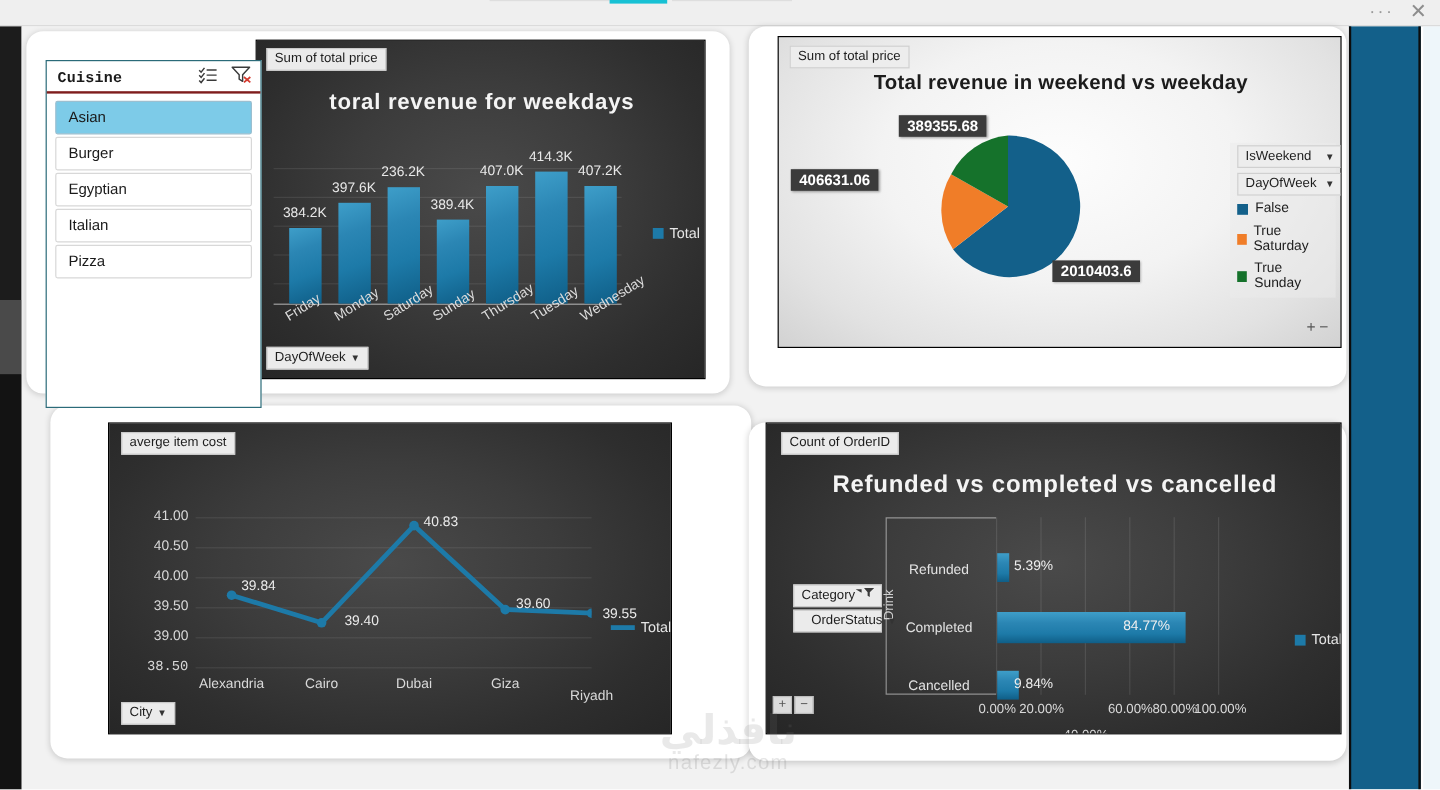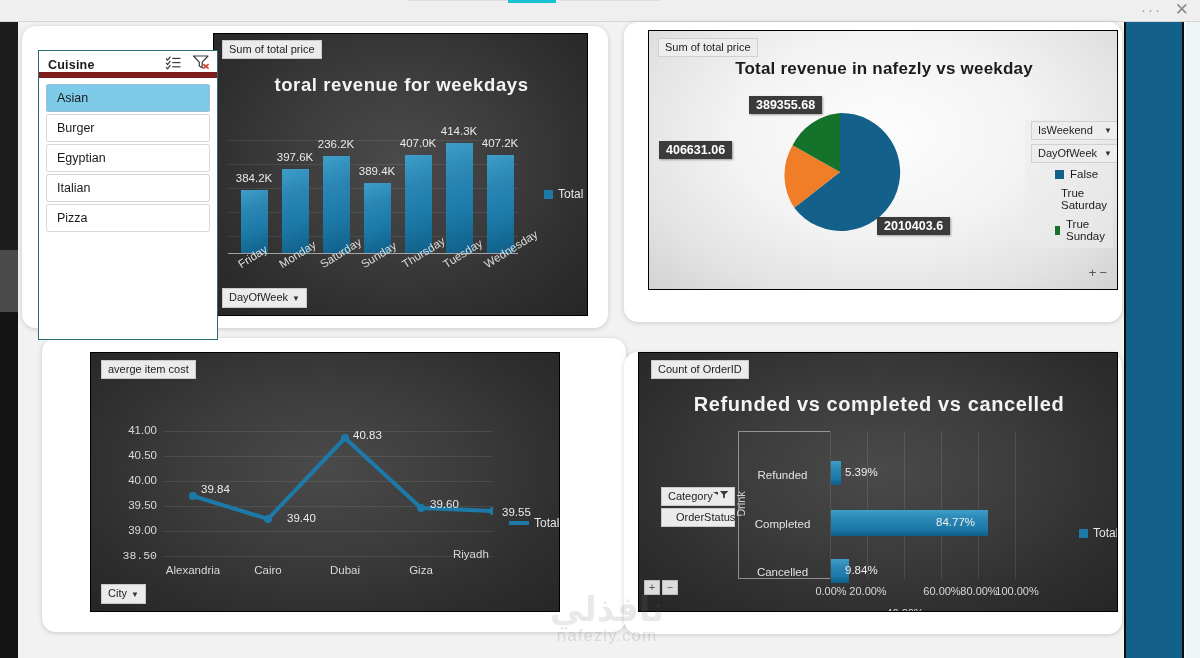--- a/index.html
+++ b/index.html
@@ -86,22 +86,23 @@
 
   
   .slicer {
     position: absolute; left: 20px; top: 28px; width: 180px; height: 290px;
     background: #ffffff;
     border: 1px solid #2b6b79;
     z-index: 6;
   }
   .slicer-head {
     position: relative; height: 27px;
-    border-bottom: 6px solid #7f1d1d;
+    border-bottom: 2px solid #7f1d1d;
     padding: 4px 8px 0 9px;
+    font-family: Liberation Mono, monospace;
   }
   .slicer-title {
     font-size: 12.5px; font-weight: bold; color: #1a1a1a;
     letter-spacing: .2px;
   }
   .slicer-icons {
     position: absolute; right: 6px; top: 3px; display: flex; gap: 10px;
     align-items: center;
   }
   .icon-btn { cursor: pointer; line-height: 0; }
@@ -175,21 +176,21 @@
   
   .pie-wrap { position: absolute; }
   .pie-callout {
     position: absolute; background: #3b3b3b; color: #fff;
     font-size: 12.5px; font-weight: bold; padding: 2px 7px;
     white-space: nowrap;
     box-shadow: 1px 1px 2px rgba(0,0,0,.35);
   }
   .pie-legend { position: absolute; background: rgba(235,235,235,0.55); padding: 4px 8px 6px 6px; }
   .pie-legend-row { display: flex; align-items: center; gap: 6px; font-size: 11.5px;
-    color: #1d1d1d; margin-top: 7px; margin-left: 24px; }
+    color: #1d1d1d; margin-top: 7px; }
   .zoom-ctl { position: absolute; display: flex; gap: 3px; }
   .zoom-ctl span { font-size: 13px; color: #555; cursor: pointer; line-height: 12px; }
 
   
   .ax-label { position: absolute; color: #d9d9d9; font-size: 11.5px; white-space: nowrap; }
   .pt-label { position: absolute; color: #ececec; font-size: 11.5px; white-space: nowrap; }
 
   
   .hbar {
     position: absolute;
@@ -334,21 +335,21 @@
 
       <div class="field-btn" style="left:8px; bottom:7px;">
         <span>DayOfWeek</span><span class="caret">▼</span>
       </div>
     </div>
 
     <div class="chart chart-light" style="left:630px; top:8px; width:470px; height:260px;">
 
       <div class="field-btn plain" style="left:9px; top:7px;">Sum of total price</div>
 
-      <div class="chart-title-light" style="left:0; top:28px; width:470px; font-size:17px;">Total revenue in nafezly vs weekday</div>
+      <div class="chart-title-light" style="left:0; top:28px; width:470px; font-size:17px;">Total revenue in weekend vs weekday</div>
 
       <div class="pie-wrap" style="left:130px; top:80px;">
         <svg width="122" height="122" viewBox="0 0 122 122">
 
           <path d="M61 61 L61 2 A59 59 0 1 1 15.2 96.7 Z" fill="#13608a"></path>
 
           <path d="M61 61 L15.2 96.7 A59 59 0 0 1 13.6 34.3 Z" fill="#f07d28"></path>
 
           <path d="M61 61 L13.6 34.3 A59 59 0 0 1 61 2 Z" fill="#15722b"></path>
         </svg>
@@ -418,21 +419,21 @@
       <div class="pt-label" style="left:110px; top:130px;">39.84</div>
       <div class="pt-label" style="left:196px; top:159px;">39.40</div>
       <div class="pt-label" style="left:262px; top:76px;">40.83</div>
       <div class="pt-label" style="left:339px; top:145px;">39.60</div>
       <div class="pt-label" style="left:411px; top:153px;">39.55</div>
 
       <div class="ax-label" style="left:62px;  top:211px; width:80px; text-align:center;">Alexandria</div>
       <div class="ax-label" style="left:137px; top:211px; width:80px; text-align:center;">Cairo</div>
       <div class="ax-label" style="left:214px; top:211px; width:80px; text-align:center;">Dubai</div>
       <div class="ax-label" style="left:290px; top:211px; width:80px; text-align:center;">Giza</div>
-      <div class="ax-label" style="left:362px; top:195px; width:80px; text-align:left;">Riyadh</div>
+      <div class="ax-label" style="left:362px; top:221px; width:80px; text-align:center;">Riyadh</div>
 
       <div class="legend-dark" style="left:418px; top:163px;">
         <span style="display:inline-block; width:20px; height:4px; background:#1d7aa8;"></span>
         <span>Total</span>
       </div>
 
       <div class="field-btn" style="left:10px; bottom:7px;">
         <span>City</span><span class="caret">▼</span>
       </div>
     </div>

